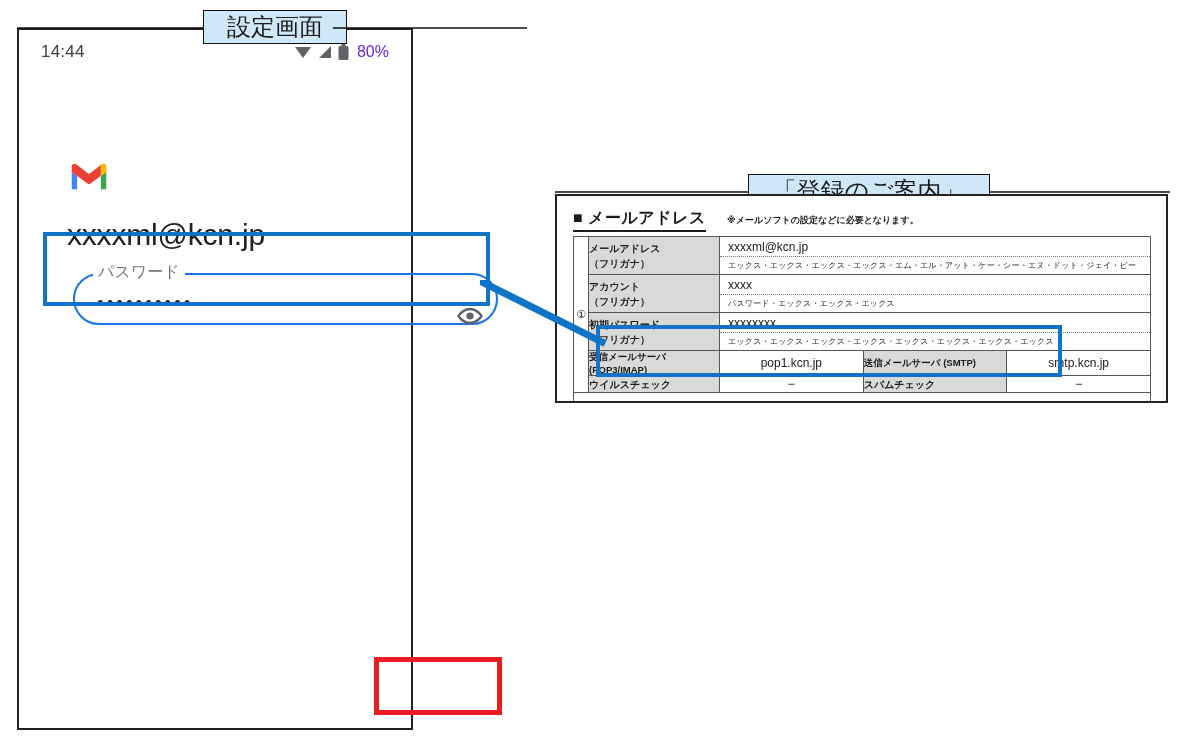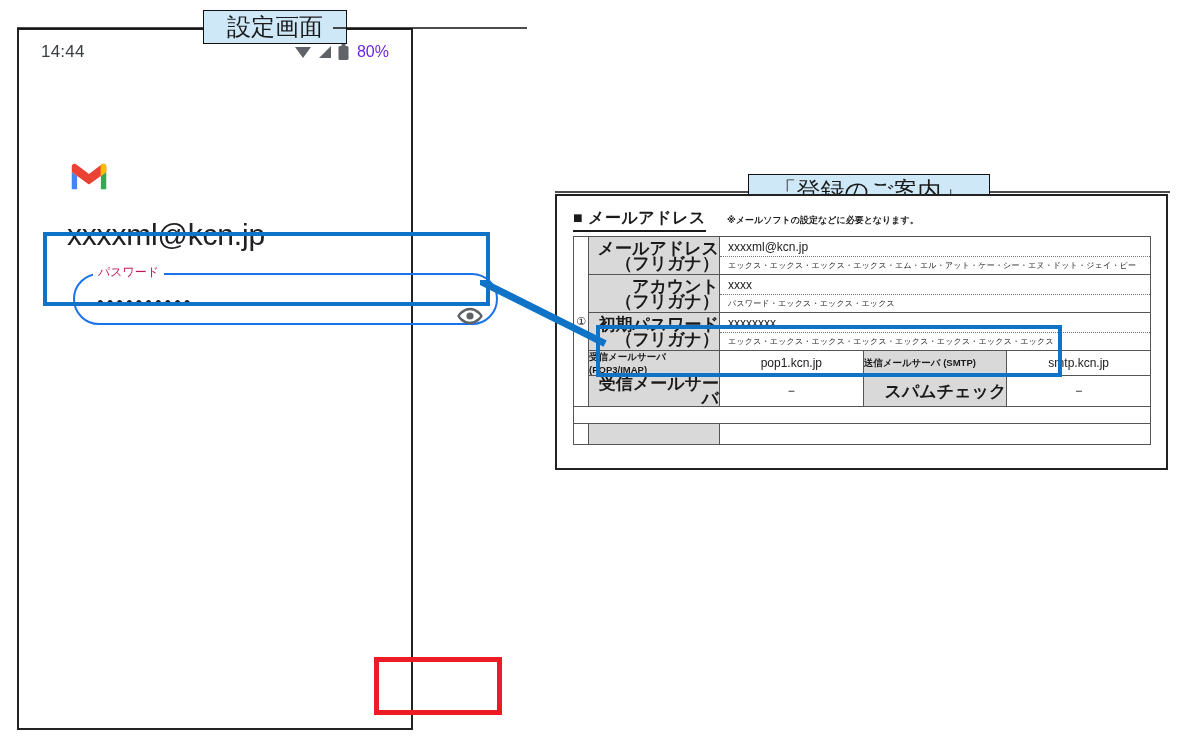--- a/index.html
+++ b/index.html
@@ -39,21 +39,21 @@
     left:43px;top:232px;width:447px;height:74px;
     border:4px solid #0F74C8;box-sizing:border-box;
   }
   #pw-field{
     left:54px;top:243px;width:425px;height:52px;
     border:2px solid #1a73e8;border-radius:26px;box-sizing:border-box;
   }
   #pw-label{
     left:74px;top:236px;
     background:#fff;padding:0 5px;
-    font-size:12px;color:#be185d;line-height:12px;
+    font-size:16px;color:#737373;line-height:12px;
   }
   #pw-value{
     left:78px;top:262px;
     font-size:19px;color:#202124;letter-spacing:3px;
   }
   #pw-eye{left:438px;top:277px;width:26px;height:18px;}
 
   
   #next-highlight{
     left:374px;top:657px;width:128px;height:58px;
@@ -71,21 +71,21 @@
   .callout{
     background:#CFE8F7;border:1px solid #111;box-sizing:border-box;
     display:flex;align-items:center;justify-content:center;
     color:#1a1a1a;white-space:nowrap;
   }
   #callout-settings{left:203px;top:10px;width:144px;height:34px;font-size:24px;}
   #callout-guide{left:748px;top:174px;width:242px;height:34px;font-size:24px;}
 
   
   #doc{
-    left:555px;top:194px;width:613px;height:276px;
+    left:555px;top:194px;width:613px;height:209px;
     border:2px solid #222;background:#fff;box-sizing:border-box;
     overflow:hidden;
   }
   #doc-heading{
     left:16px;top:12px;font-size:16px;font-weight:bold;color:#1a1a1a;
     border-bottom:2px solid #1a1a1a;padding-bottom:1px;letter-spacing:.5px;
   }
   #doc-note{
     left:170px;top:18px;font-size:9px;font-weight:bold;color:#1a1a1a;
   }
@@ -94,22 +94,22 @@
     position:absolute;left:16px;top:40px;width:578px;
     border-collapse:collapse;table-layout:fixed;
     font-size:11px;color:#1a1a1a;
   }
   table.doc-table td{
     border:1px solid #555;padding:0;vertical-align:middle;
     height:16px;
   }
   td.idx{width:14px;text-align:center;font-size:11px;}
   td.lbl{
-    width:130px;background:#d9d9d9;text-align:right;
-    font-weight:bold;font-size:17px;line-height:15px;padding:3px 0;margin-left:40px;
+    width:130px;background:#d9d9d9;text-align:left;
+    font-weight:bold;font-size:10px;line-height:15px;padding:3px 0;margin-left:40px;
   }
   .val-main{font-size:12px;padding:3px 0 2px 8px;border-bottom:1px dotted #777;}
   .val-kana{font-size:8px;padding:3px 0 3px 8px;letter-spacing:.2px;}
   td.lbl-sm{
     width:130px;background:#d9d9d9;text-align:left;
     font-weight:bold;font-size:9.5px;padding:3px 0;
   }
   td.val-c{text-align:center;font-size:12px;padding:3px 0;}
   td.blank{background:#fff;}
   .spacer-row td{border:none;height:5px;}
@@ -219,21 +219,21 @@
         <div class="val-kana">エックス・エックス・エックス・エックス・エックス・エックス・エックス・エックス</div>
       </td>
     </tr>
     <tr>
       <td class="lbl-sm">受信メールサーバ (POP3/IMAP)</td>
       <td class="val-c" style="width:148px">pop1.kcn.jp</td>
       <td class="lbl-sm" style="width:130px">送信メールサーバ (SMTP)</td>
       <td class="val-c">smtp.kcn.jp</td>
     </tr>
     <tr>
-      <td class="lbl">受信メールサーバ</td>
+      <td class="lbl">ウイルスチェック</td>
       <td class="val-c">−</td>
       <td class="lbl">スパムチェック</td>
       <td class="val-c">−</td>
     </tr>
     <tr class="spacer-row">
       <td colspan="5"></td>
     </tr>
     <tr>
       <td class="idx"></td>
       <td class="lbl" style="height:20px"></td>

